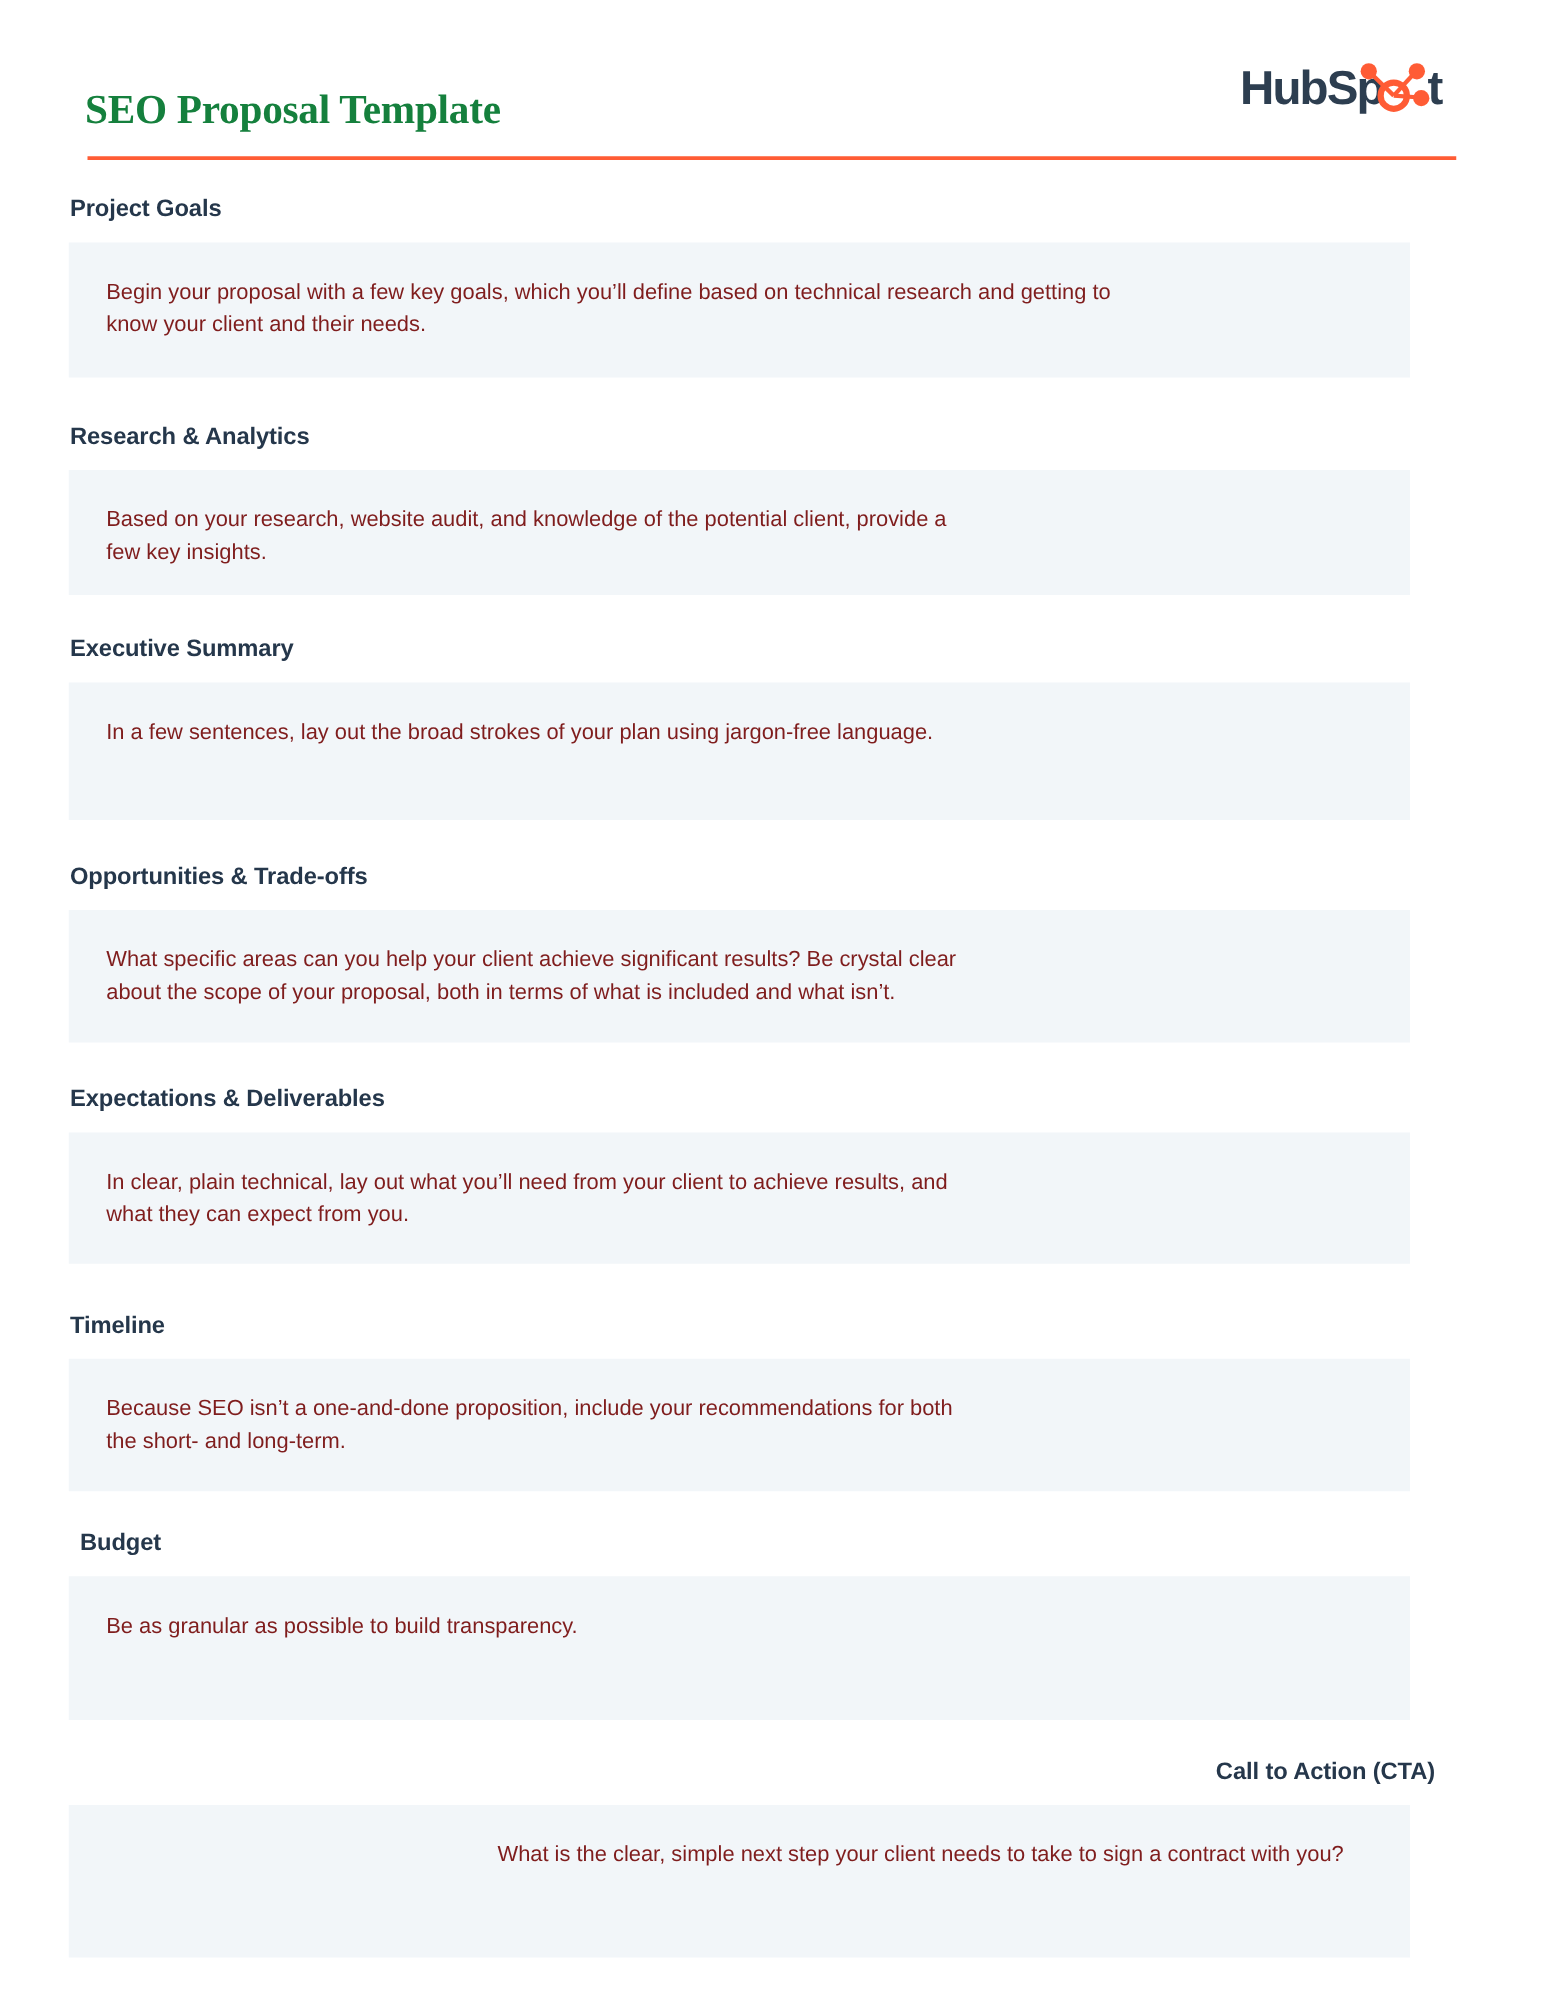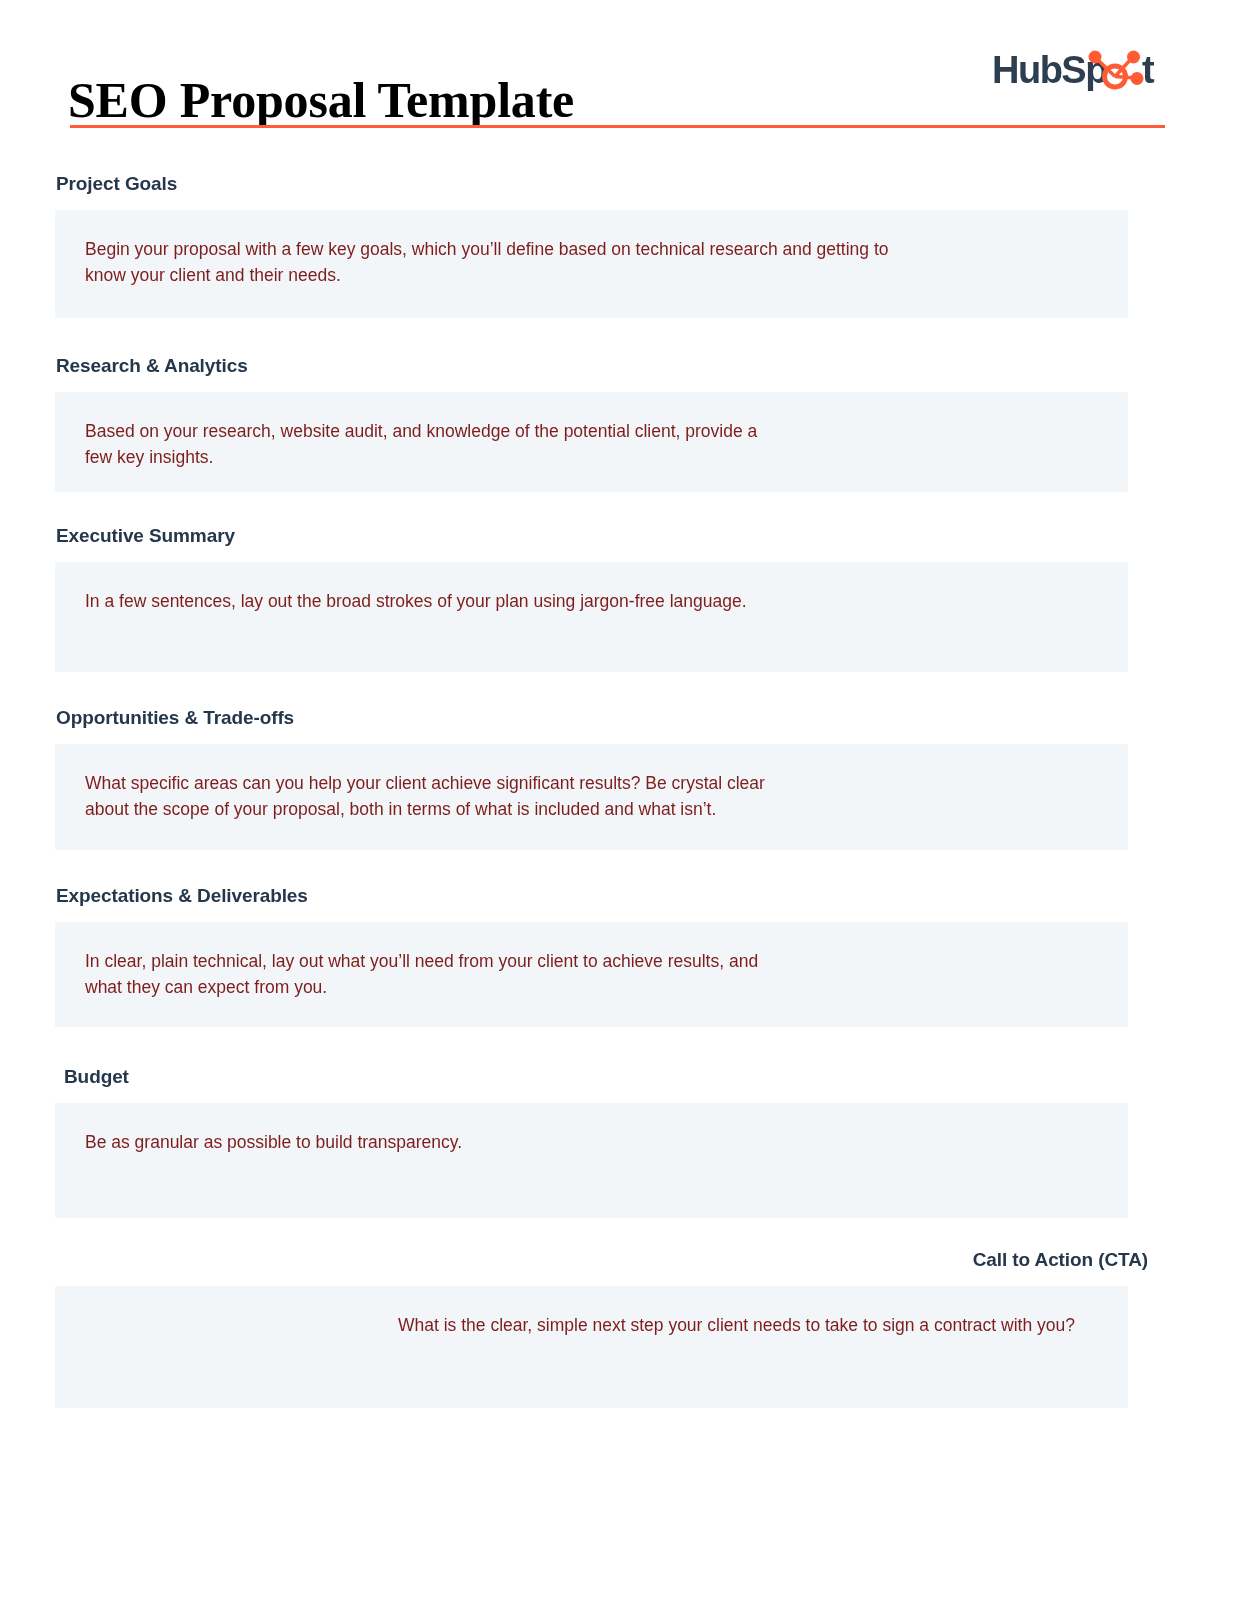--- a/index.html
+++ b/index.html
@@ -31,24 +31,24 @@
     width: 1236px;
     height: 140px;
   }
 
   .doc-title {
     position: absolute;
     left: 68px;
     top: 38px;
     font-family: "Liberation Serif", "DejaVu Serif", serif;
     font-weight: bold;
-    font-size: 50px;
+    font-size: 33px;
     line-height: 56px;
     letter-spacing: -0.2px;
-    color: #000000;
+    color: #15803d;
     white-space: nowrap;
   }
 
   .brand-logo {
     position: absolute;
     right: 72px;
     top: 48px;
     height: 46px;
     display: flex;
     align-items: center;
@@ -64,21 +64,21 @@
     top: 125px;
     width: 1095px;
     height: 3px;
     background: #ff5c35;
   }
 
   
   .sections {
     position: absolute;
     left: 0;
-    top: 172px;
+    top: 156px;
     width: 1148px;
   }
 
   .section {
     position: relative;
   }
 
   .section-heading {
     font-family: "Liberation Sans", "DejaVu Sans", sans-serif;
     font-weight: bold;
@@ -202,20 +202,27 @@
     </div>
 
     <div class="section sec-4">
       <h2 class="section-heading">Expectations &amp; Deliverables</h2>
       <div class="section-box">
         <p class="section-body">In clear, plain technical, lay out what you’ll need from your client to achieve results, and
 what they can expect from you.</p>
       </div>
     </div>
 
+    <div class="section sec-5">
+      <h2 class="section-heading">Timeline</h2>
+      <div class="section-box">
+        <p class="section-body">Because SEO isn’t a one-and-done proposition, include your recommendations for both
+the short- and long-term.</p>
+      </div>
+    </div>
 
     <div class="section sec-6 indented">
       <h2 class="section-heading">Budget</h2>
       <div class="section-box">
         <p class="section-body">Be as granular as possible to build transparency.</p>
       </div>
     </div>
 
     <div class="section sec-7">
       <h2 class="section-heading">Call to Action (CTA)</h2>

